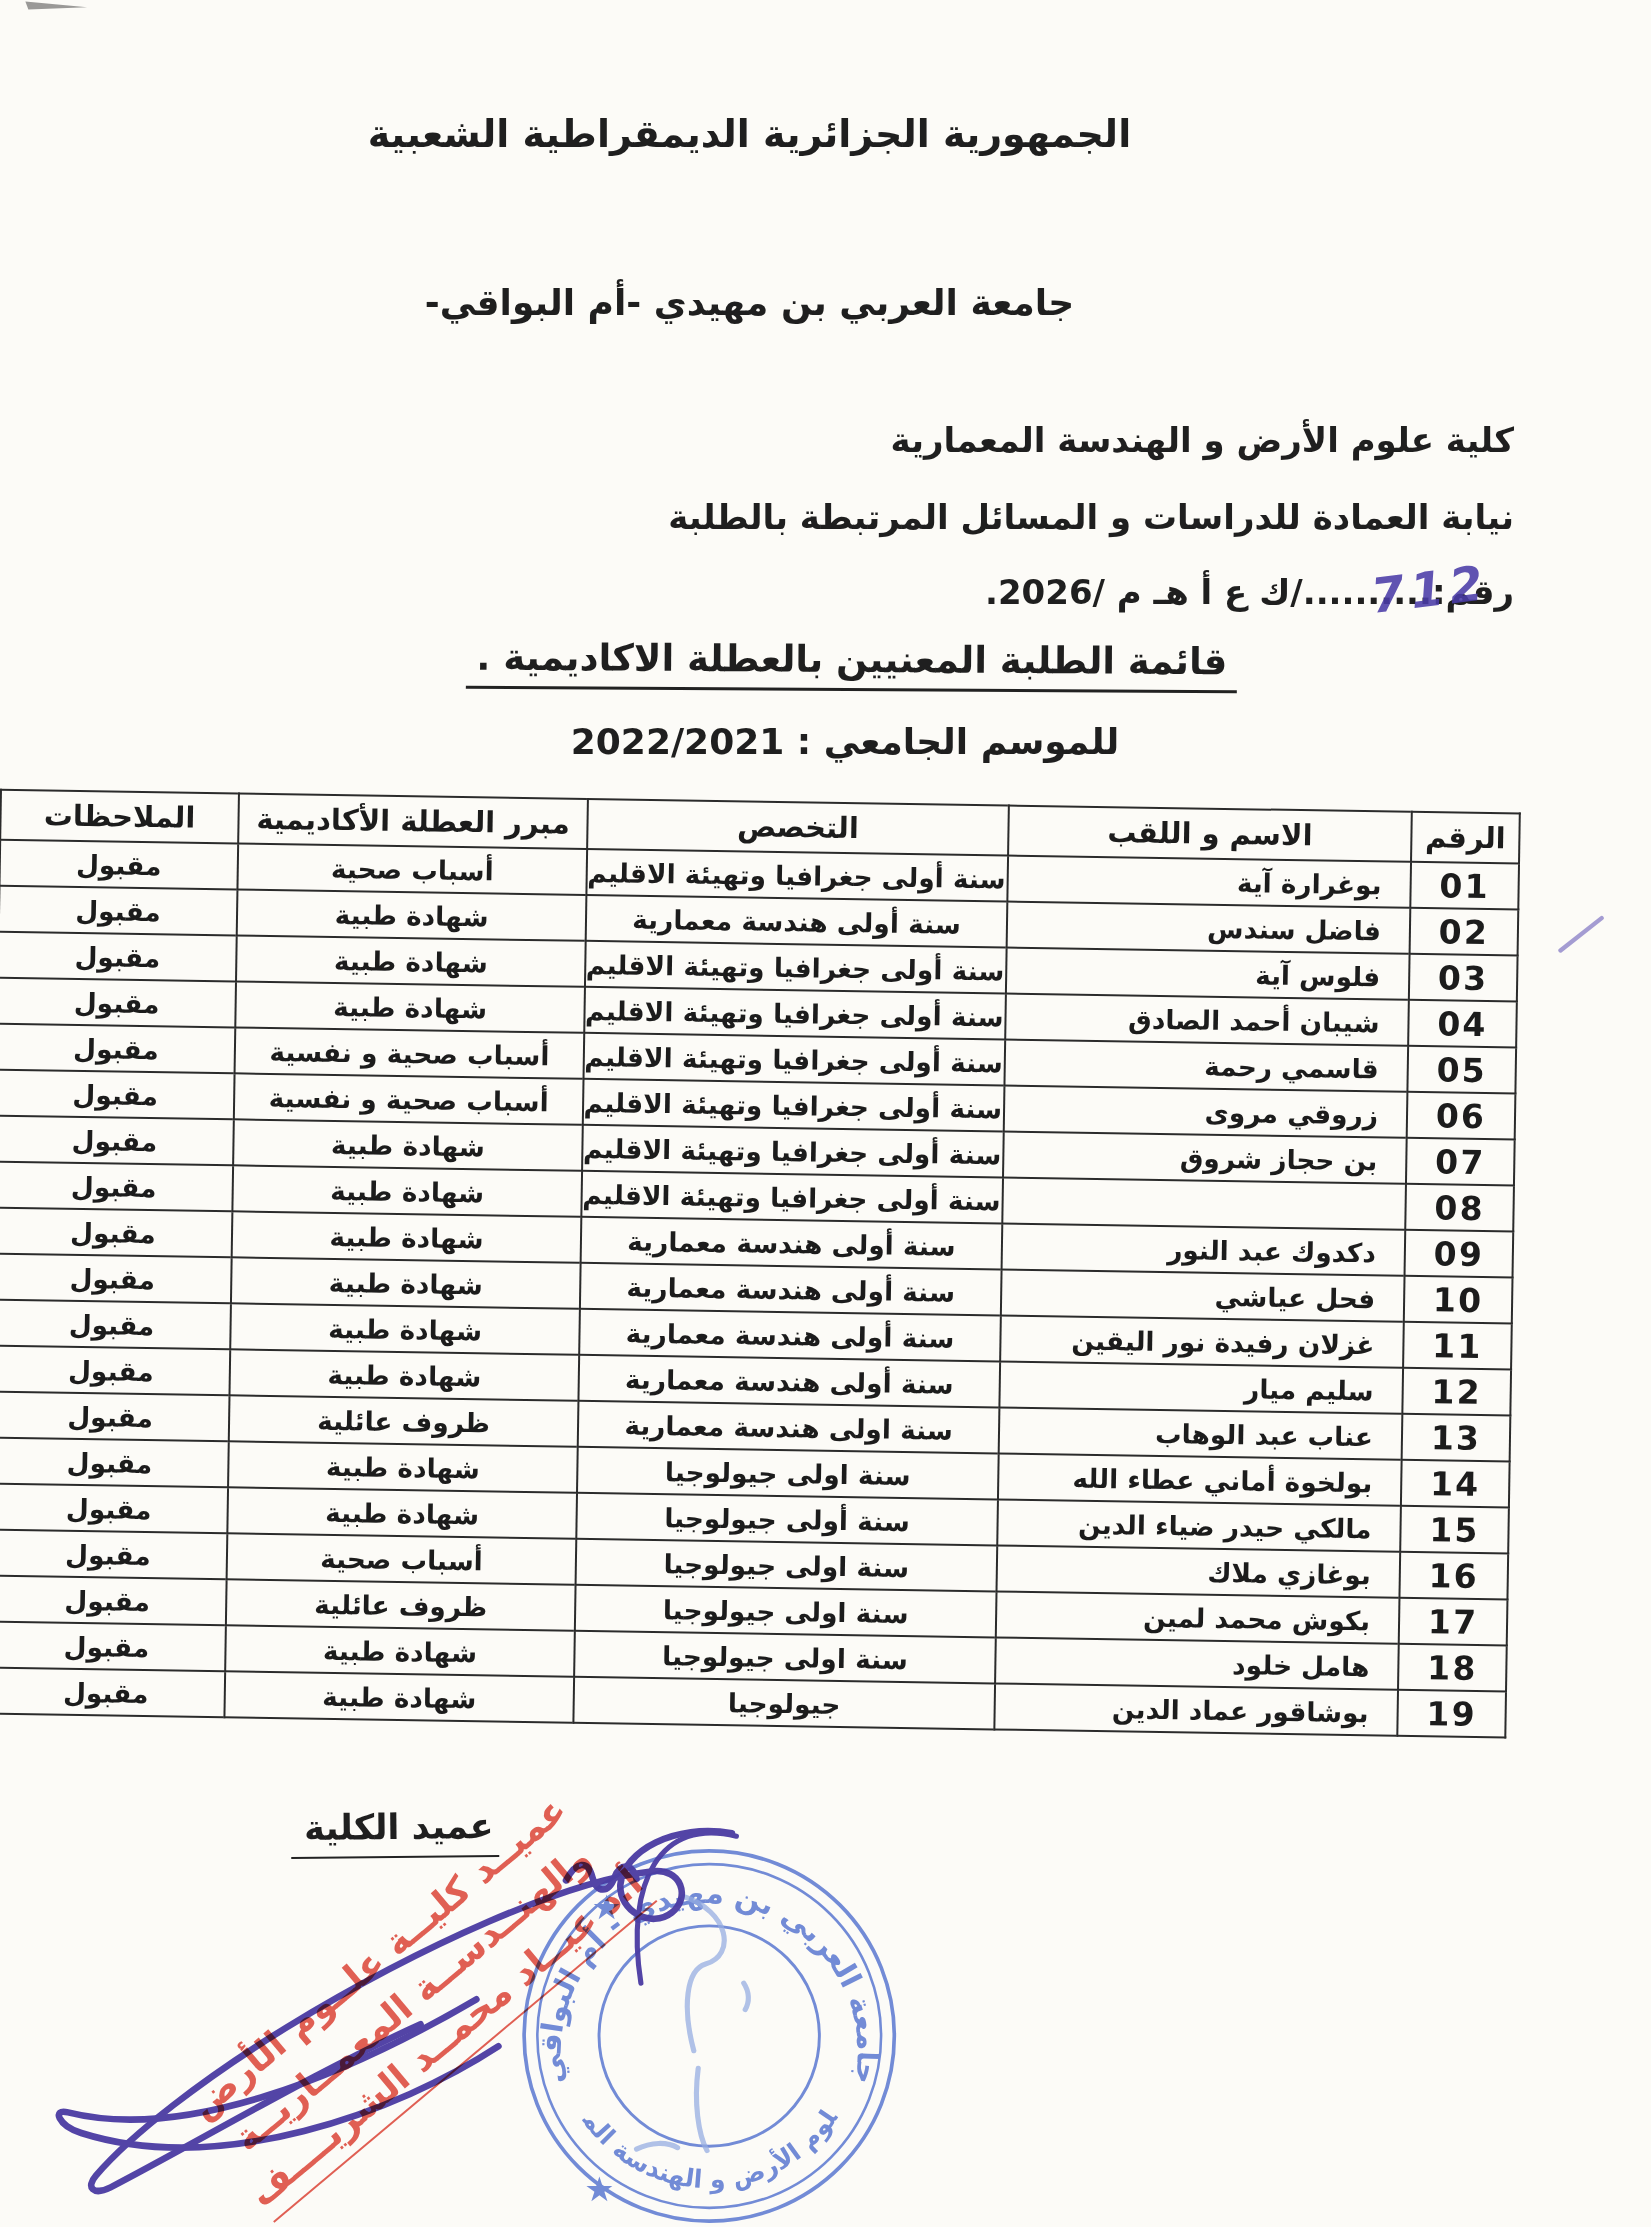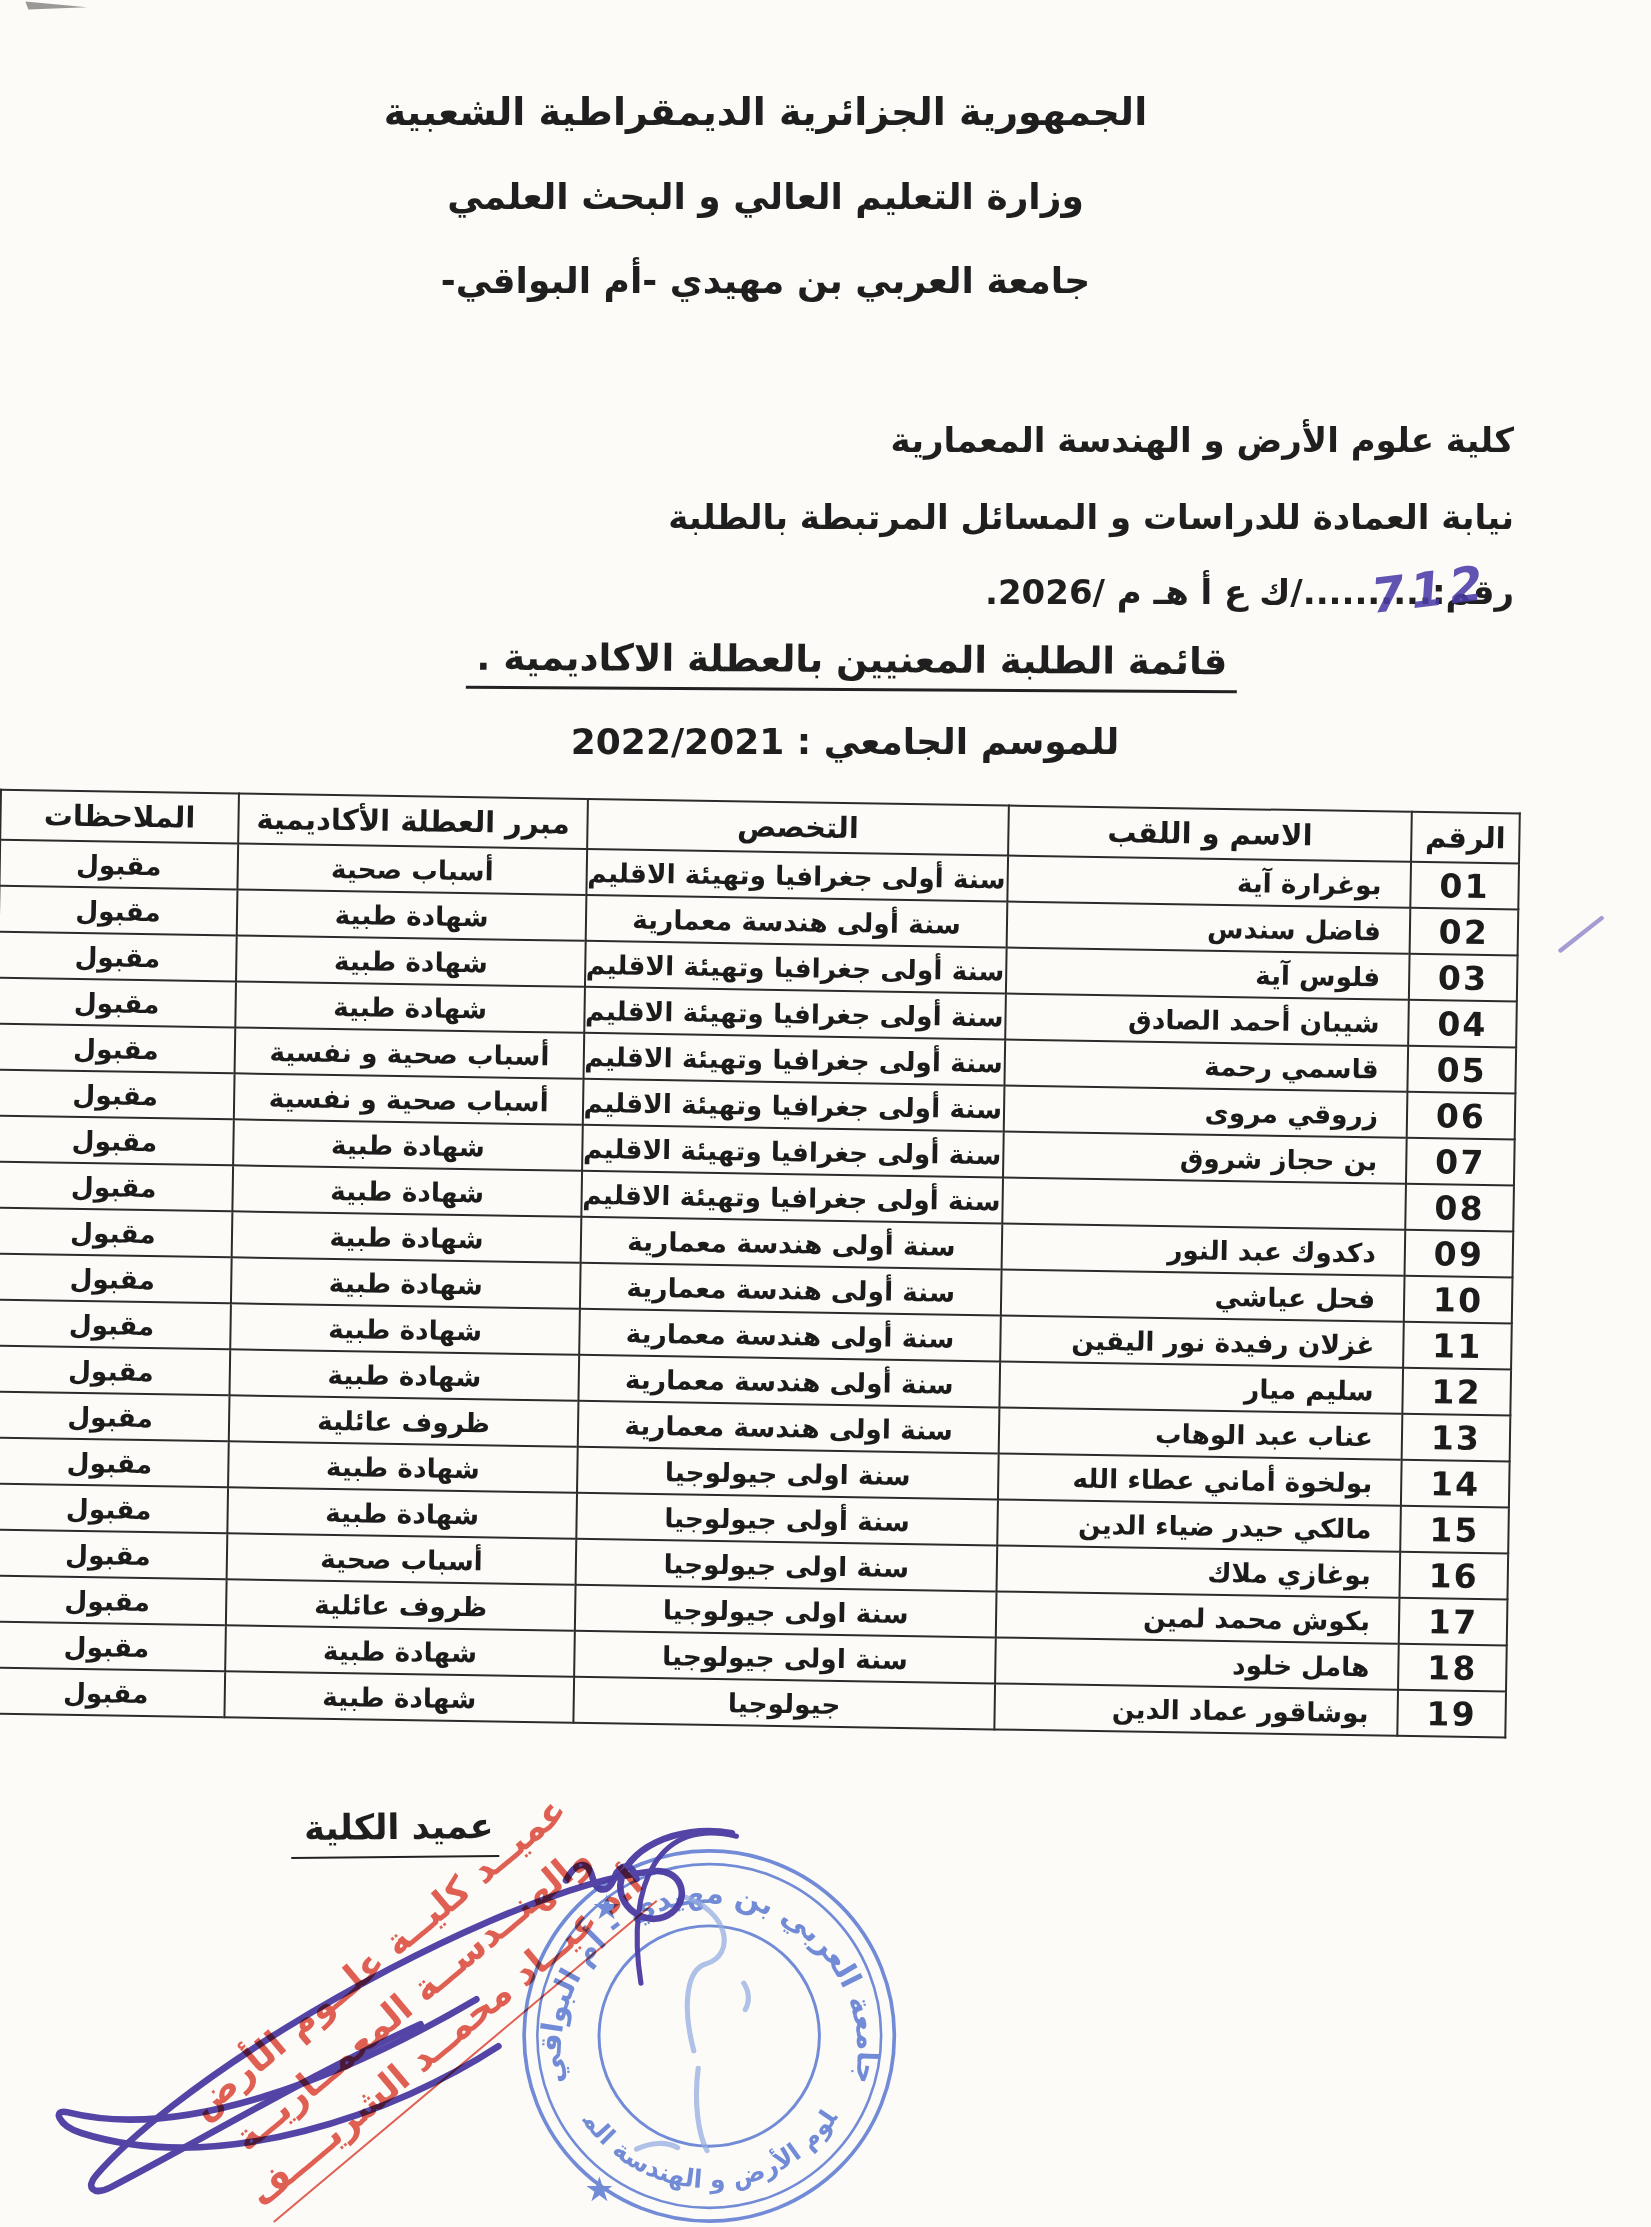--- a/index.html
+++ b/index.html
@@ -7,21 +7,21 @@
     position:relative;
     width:1652px;height:2227px;
     margin:0 auto;
     background:#fcfbf7;
     overflow:hidden;
     font-family:"DejaVu Sans",sans-serif;
     color:var(--ink,#1f1f1f);
     direction:rtl;
   }
   
-  .hc{position:absolute;left:16px;width:1499px;text-align:center;font-weight:700;direction:rtl;}
+  .hc{position:absolute;left:0;width:1499px;text-align:center;font-weight:700;direction:rtl;margin-top:22px;}
   .h1{top:90px;font-size:38px;}
   .h2{top:176px;font-size:36px;}
   .h3{top:260px;font-size:36px;}
   .place-date{position:absolute;left:303px;top:332px;font-size:35px;font-weight:700;direction:rtl;}
   .fac{position:absolute;right:138px;text-align:right;font-weight:700;font-size:34px;direction:rtl;}
   .f1{top:420px;}
   .f2{top:497px;}
   .f3{top:572px;}
   .handwritten{
     position:absolute;left:1371px;top:561px;
@@ -79,21 +79,20 @@
   }
   .red-stamp .rs3{display:inline-block;border-bottom:2.9px solid currentColor;padding-bottom:2.9px;}
   .overlay{position:absolute;left:0;top:0;mix-blend-mode:multiply;pointer-events:none;}
 </style>
 </head>
 <body>
 
 <div class="page">
 
   <div class="hc h1">الجمهورية الجزائرية الديمقراطية الشعبية</div>
-  <div class="hc h2">وزارة التعليم العالي و البحث العلمي</div>
   <div class="hc h3">جامعة العربي بن مهيدي -أم البواقي-</div>
 
   <div class="fac f1">كلية علوم الأرض و الهندسة المعمارية</div>
   <div class="fac f2">نيابة العمادة للدراسات و المسائل المرتبطة بالطلبة</div>
   <div class="fac f3">رقم:........../ك ع أ هـ م /2026.</div>
   <div class="handwritten">712</div>
 
   <div class="title-wrap">
     <span class="title-inner">قائمة الطلبة المعنيين بالعطلة الاكاديمية .</span>
   </div>

